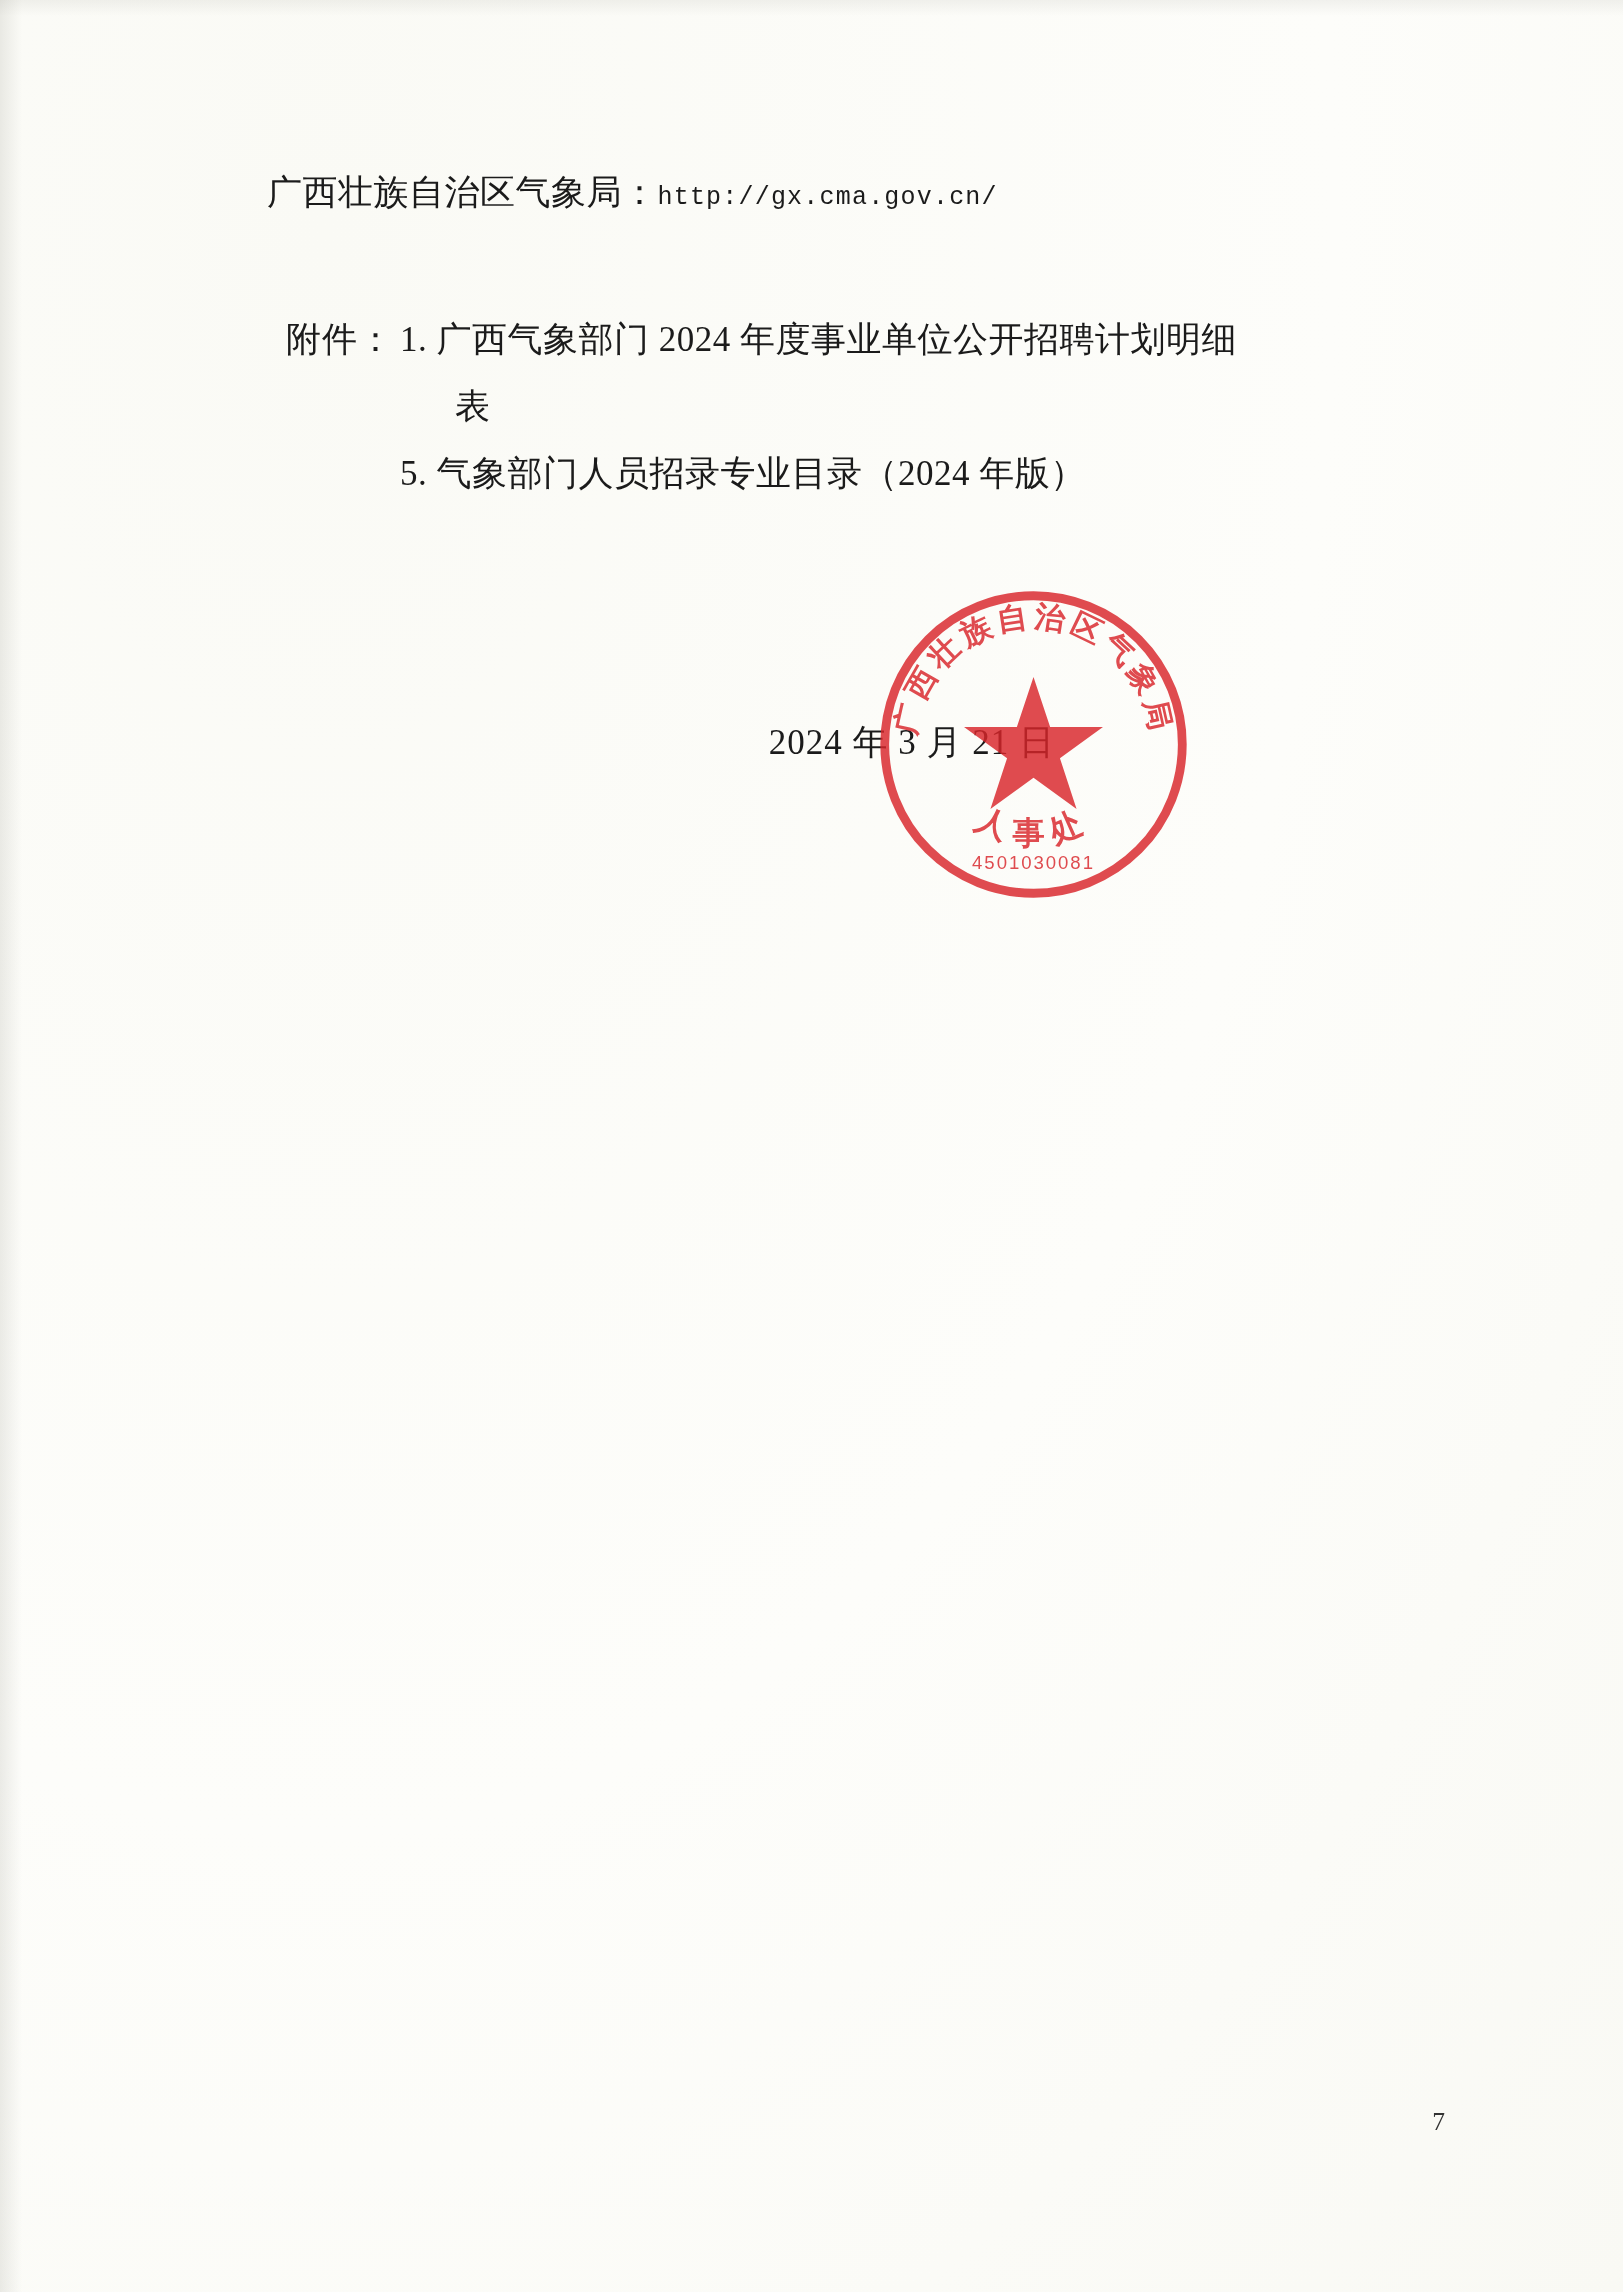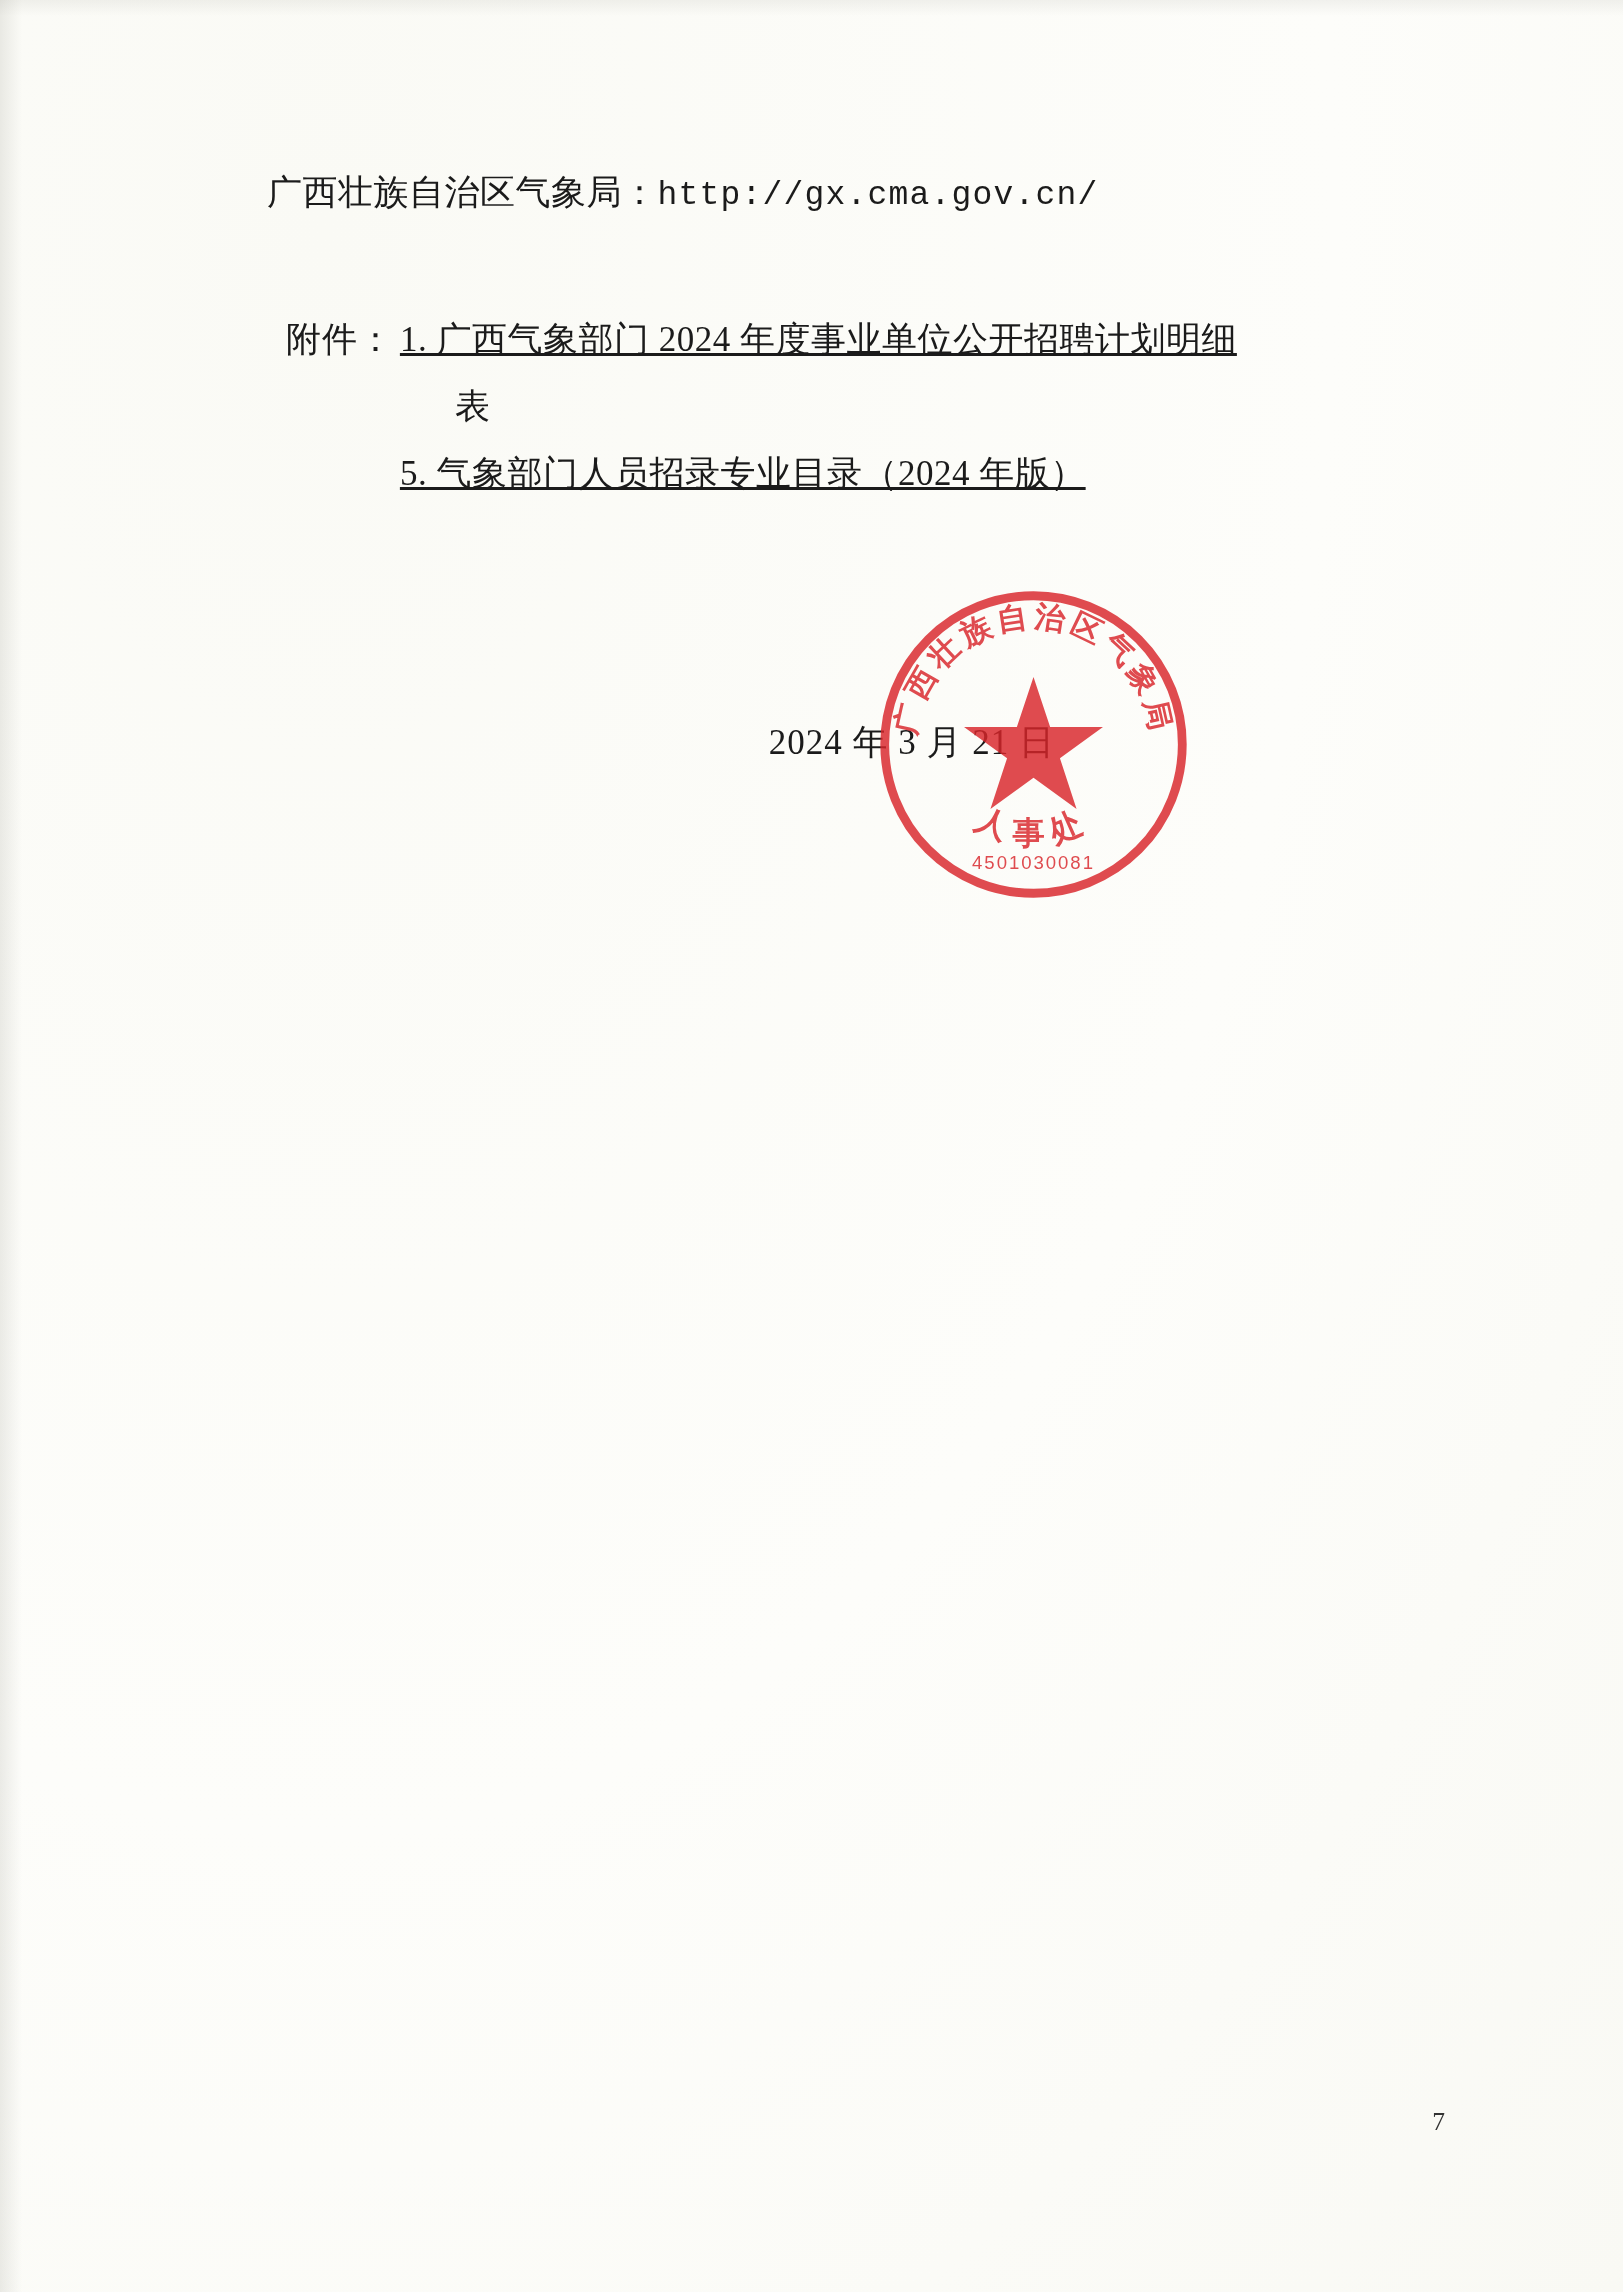--- a/index.html
+++ b/index.html
@@ -36,21 +36,21 @@
     position: absolute;
     left: 267px;
     top: 169px;
     font-size: 35px;
     letter-spacing: 0.5px;
     color: #1b1b1b;
     white-space: nowrap;
   }
   .line-url .mono {
     font-family: "Liberation Mono", "DejaVu Sans Mono", monospace;
-    font-size: 33px;
+    font-size: 25px;
     letter-spacing: 1.2px;
   }
   .attach-block {
     position: absolute;
     left: 267px;
     top: 306px;
     width: 1176px;
     color: #1b1b1b;
   }
   .attach-row {
@@ -65,21 +65,20 @@
     margin-left: 19px;
   }
   .attach-items {
     margin-left: 5.9px;
   }
   .attach-item {
     font-size: 35px;
     line-height: 67px;
     white-space: nowrap;
     letter-spacing: 0.5px;
-    text-decoration: underline;
   }
   .attach-cont {
     font-size: 35px;
     line-height: 67px;
     margin-left: 55px;
     letter-spacing: 0.5px;
   }
   .signature {
     position: absolute;
     left: 755px;

